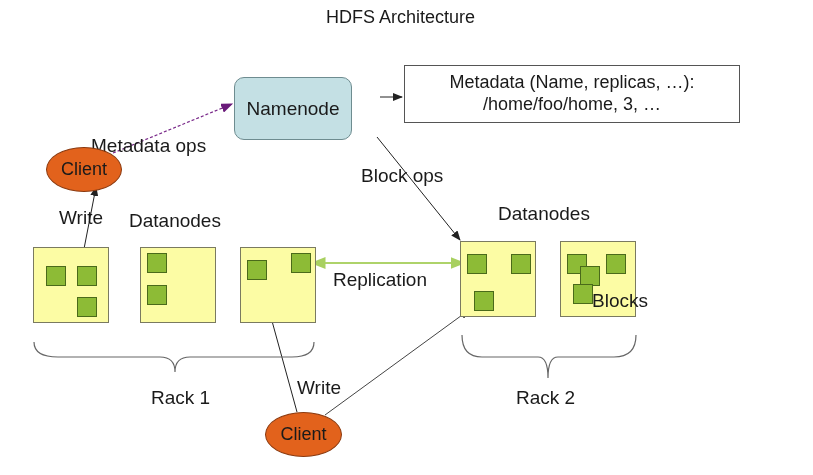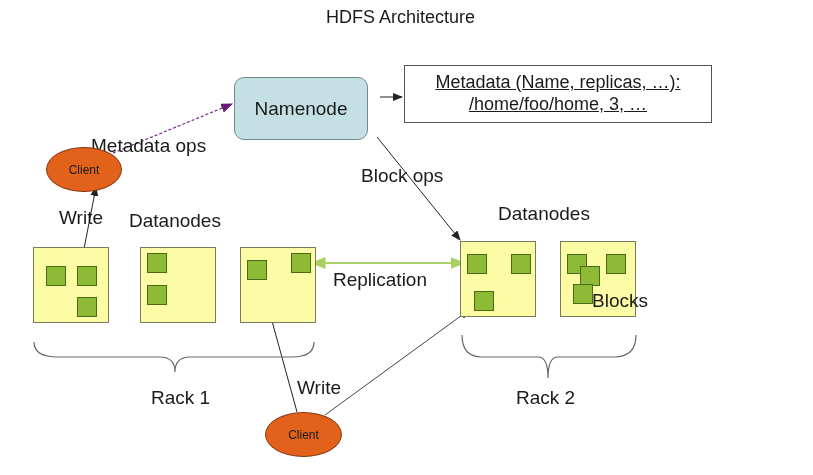--- a/index.html
+++ b/index.html
@@ -1,22 +1,22 @@
 <!DOCTYPE html>
 <html><head>
 <meta charset="utf-8">
 <style>
   html, body { margin: 0; padding: 0; background: #ffffff; }
   body { width: 813px; height: 475px; position: relative; overflow: hidden; font-family: "Liberation Sans", sans-serif; color: #1a1a1a; }
   svg { position: absolute; left: 0; top: 0; }
   .txt { position: absolute; white-space: nowrap; font-size: 19px; line-height: 1; }
   .title { font-size: 18px; }
-  .box-namenode { position: absolute; left: 234px; top: 77px; width: 134px; height: 63px; background: #c4e0e4; border: 1px solid #6e8c90; border-radius: 10px; box-sizing: border-box; display: flex; align-items: center; justify-content: center; font-size: 19px; }
-  .box-meta { position: absolute; left: 404px; top: 65px; width: 308px; height: 58px; background: #fff; border: 1px solid #555; box-sizing: border-box; text-align: center; font-size: 18px; line-height: 22px; padding-top: 5px; text-decoration: underline; }
-  .client { position: absolute; background: #e2621c; border: 1px solid #8a3a10; border-radius: 50%; box-sizing: border-box; display: flex; align-items: center; justify-content: center; font-size: 12px; color: #1a1a1a; }
+  .box-namenode { position: absolute; left: 234px; top: 77px; width: 118px; height: 63px; background: #c4e0e4; border: 1px solid #6e8c90; border-radius: 10px; box-sizing: border-box; display: flex; align-items: center; justify-content: center; font-size: 19px; }
+  .box-meta { position: absolute; left: 404px; top: 65px; width: 336px; height: 58px; background: #fff; border: 1px solid #555; box-sizing: border-box; text-align: center; font-size: 18px; line-height: 22px; padding-top: 5px; }
+  .client { position: absolute; background: #e2621c; border: 1px solid #8a3a10; border-radius: 50%; box-sizing: border-box; display: flex; align-items: center; justify-content: center; font-size: 18px; color: #1a1a1a; }
   .dn { position: absolute; background: #fcfca4; border: 1px solid #7a7a60; box-sizing: border-box; }
   .blk { position: absolute; width: 20px; height: 20px; background: #8dbb36; border: 1px solid #4a6a1a; box-sizing: border-box; }
 </style>
 </head>
 <body>
 
 <svg width="813" height="475">
   <defs>
     <marker id="ah" markerWidth="10" markerHeight="8" refX="9" refY="4" orient="auto">
       <path d="M0,0 L10,4 L0,8 z" fill="#222"></path>

